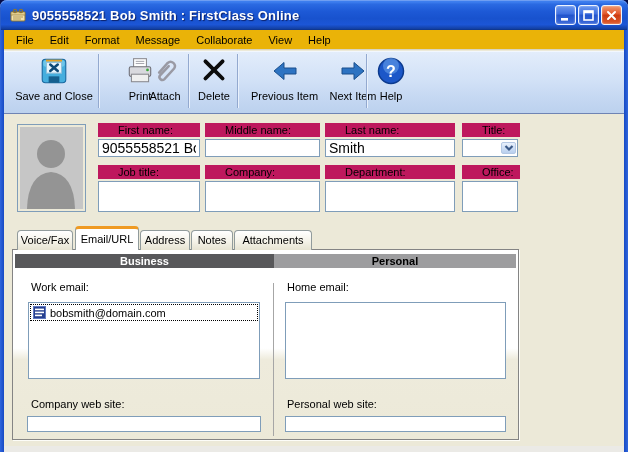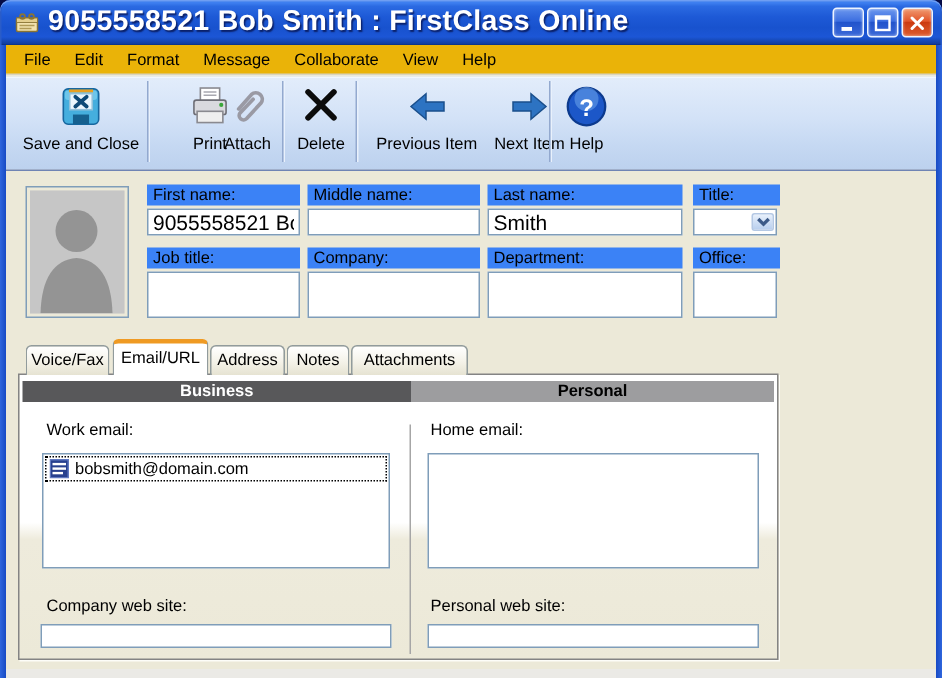--- a/index.html
+++ b/index.html
@@ -12,21 +12,21 @@
   
   .titlebar{
     position:absolute;left:0;top:0;width:628px;height:30px;
     border-radius:7px 7px 0 0;
     background:linear-gradient(180deg,#3272e6 0%,#3f80f0 6%,#2b6ae2 14%,#1d59d6 38%,#1852ce 62%,#1c56d6 82%,#123e9e 97%,#0b2f7e 100%);
     box-shadow:inset 0 1px 0 #6f9ef2, inset 1px 0 0 #2a5cc8, inset -1px 0 0 #2a5cc8;
     display:flex;align-items:center;
   }
   .titlebar .app-icon{width:18px;height:18px;margin:0 5px 0 9px;flex:none;}
   .titlebar .title-text{
-    color:#fff;font-size:19px;font-weight:bold;letter-spacing:.2px;
+    color:#fff;font-size:13px;font-weight:bold;letter-spacing:.2px;
     text-shadow:1px 1px 1px rgba(5,15,70,.75);white-space:nowrap;
   }
   .win-buttons{position:absolute;right:6px;top:5px;display:flex;gap:2px;}
   .win-btn{
     width:21px;height:20px;border-radius:3px;border:1px solid #eef4ff;
     display:flex;align-items:center;justify-content:center;
     background:linear-gradient(180deg,#6a96ee 0%,#3c6ee0 45%,#2254cc 50%,#3a68d8 100%);
     box-shadow:inset 0 0 2px rgba(255,255,255,.6);
   }
   .win-btn.close{background:linear-gradient(180deg,#f0986e 0%,#e2552a 45%,#cc3a10 50%,#dd5c2e 100%);}
@@ -52,22 +52,22 @@
   .tbtn .tlabel{margin-top:1px;white-space:nowrap;}
   .tsep{position:absolute;top:3px;height:54px;width:1px;background:#93a9cf;box-shadow:1px 0 0 #e9f1fc;}
   
   .formarea{position:absolute;left:4px;top:115px;width:620px;height:112px;background:#ece9d8;}
   .photo{
     position:absolute;left:13px;top:9px;width:69px;height:88px;
     border:1px solid #7f9db9;background:#ece9d8;padding:2px;
   }
   .photo-inner{width:100%;height:100%;background:#c6c6c6;overflow:hidden;}
   .flabel{
-    position:absolute;height:14px;background:#3b82f6;color:#000;
-    line-height:14px;padding-left:4px;overflow:hidden;white-space:nowrap;
+    position:absolute;height:14px;background:#be185d;color:#000;
+    line-height:14px;padding-left:20px;overflow:hidden;white-space:nowrap;
   }
   .ffield{
     position:absolute;border:1px solid #7f9db9;background:#fff;
     font-family:"Liberation Sans",sans-serif;font-size:14px;padding:1px 3px;margin:0;
   }
   textarea.ffield{resize:none;overflow:hidden;}
   .combo{
     position:absolute;border:1px solid #7f9db9;background:#fff;display:flex;
     align-items:center;justify-content:flex-end;padding:1px;
   }

